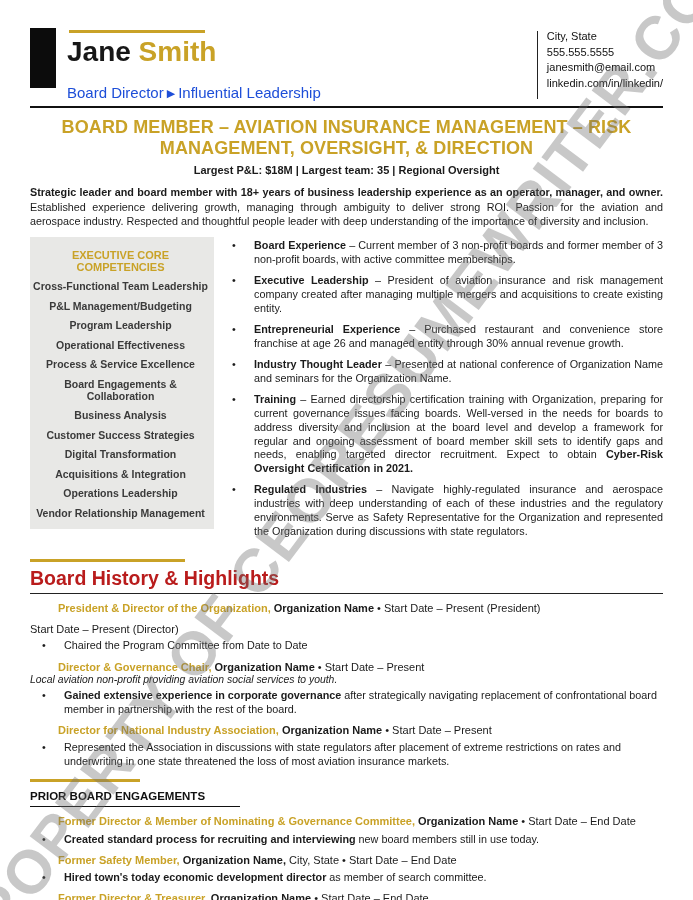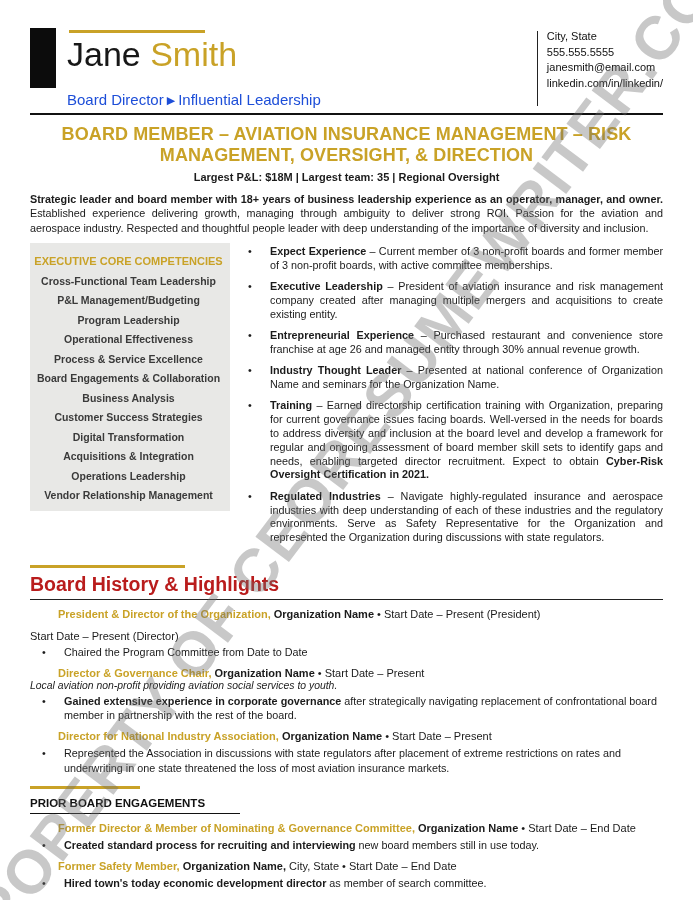--- a/index.html
+++ b/index.html
@@ -11,41 +11,41 @@
   .watermark { position:absolute; top:50%; left:50%;
     transform:translate(-50%,-50%) rotate(-53deg);
     font-size:61px; font-weight:bold; letter-spacing:1px; white-space:nowrap;
     color:rgba(110,110,110,0.38); z-index:5; pointer-events:none; }
 
   
   header { display:flex; align-items:stretch; }
   .black-bar { width:26px; height:60px; background:#0c0c0c; margin-right:11px; flex:none; }
   .name-block { flex:none; }
   .gold-topline { width:136px; height:3px; background:var(--gold); margin:2px 0 4px 2px; }
-  h1.name { font-size:34px; font-weight:normal; letter-spacing:0; line-height:1.05; color:#171717; }
+  h1.name { font-size:28px; font-weight:bold; letter-spacing:0; line-height:1.05; color:#171717; }
   h1.name .ln { color:var(--gold); }
   .tagline { font-size:15px; font-weight:normal; margin-top:18px; color:#1d4ed8; }
   .tagline .tri { font-size:11px; position:relative; top:-1px; margin:0 3px; }
   .h-spacer { flex:1; }
   .vdiv { width:0; border-left:1.5px solid #222; margin:3px 0 2px 0; }
   .contact { padding:1px 0 0 9px; font-size:11px; line-height:15.5px; color:#111; }
 
   .header-rule { border-bottom:2px solid #111; margin-top:5px; }
 
   
   .headline { text-align:center; margin-top:9px; }
   .hl-title { color:var(--gold); font-weight:bold; font-size:18px; letter-spacing:0.1px; }
   .hl-stats { font-weight:bold; font-size:11px; margin-top:5px; }
   .hl-industries { font-size:10.6px; margin-top:5px; }
 
   .summary { font-size:10.8px; line-height:1.34; text-align:justify; margin-top:9px; }
 
   
   .columns { display:flex; margin-top:8px; }
-  .competencies { width:200px; flex:none; background:#e8e8e6; text-align:center; padding:12px 5px 10px 2px; align-self:flex-start; }
+  .competencies { width:184px; flex:none; background:#e8e8e6; text-align:center; padding:12px 5px 10px 2px; align-self:flex-start; }
   .comp-heading { color:var(--gold); font-weight:bold; font-size:11px; margin-bottom:3px; }
   .comp-list { list-style:none; }
   .comp-list li { font-size:10.5px; font-weight:bold; color:#3a3a3a; margin-top:7.5px; }
 
   .highlights { flex:1; list-style:none; margin-left:12px; margin-top:2px; }
   .highlights li { position:relative; padding-left:28px; font-size:10.8px; line-height:1.28;
     text-align:justify; margin-bottom:7.5px; }
   .highlights li::before { content:"\2022"; position:absolute; left:6px; top:0; }
 
   
@@ -113,21 +113,21 @@
           <li>Board Engagements &amp; Collaboration</li>
           <li>Business Analysis</li>
           <li>Customer Success Strategies</li>
           <li>Digital Transformation</li>
           <li>Acquisitions &amp; Integration</li>
           <li>Operations Leadership</li>
           <li>Vendor Relationship Management</li>
         </ul>
     </aside>
     <ul class="highlights" id="highlights">
-        <li><b>Expect Experience</b> – Current member of 3 non-profit boards and former member of 3 non-profit boards, with active committee memberships.</li>
+        <li><b>Board Experience</b> – Current member of 3 non-profit boards and former member of 3 non-profit boards, with active committee memberships.</li>
         <li><b>Executive Leadership</b> – President of aviation insurance and risk management company created after managing multiple mergers and acquisitions to create existing entity.</li>
         <li><b>Entrepreneurial Experience</b> – Purchased restaurant and convenience store franchise at age 26 and managed entity through 30% annual revenue growth.</li>
         <li><b>Industry Thought Leader</b> – Presented at national conference of Organization Name and seminars for the Organization Name.</li>
         <li><b>Training</b> – Earned directorship certification training with Organization, preparing for current governance issues facing boards. Well-versed in the needs for boards to address diversity and inclusion at the board level and develop a framework for regular and ongoing assessment of board member skill sets to identify gaps and needs, enabling targeted director recruitment. Expect to obtain <b>Cyber-Risk Oversight Certification in 2021.</b></li>
         <li><b>Regulated Industries</b> – Navigate highly-regulated insurance and aerospace industries with deep understanding of each of these industries and the regulatory environments. Serve as Safety Representative for the Organization and represented the Organization during discussions with state regulators.</li>
       </ul>
   </div>
 
   <section>
     <div class="gold-line lg"></div>

